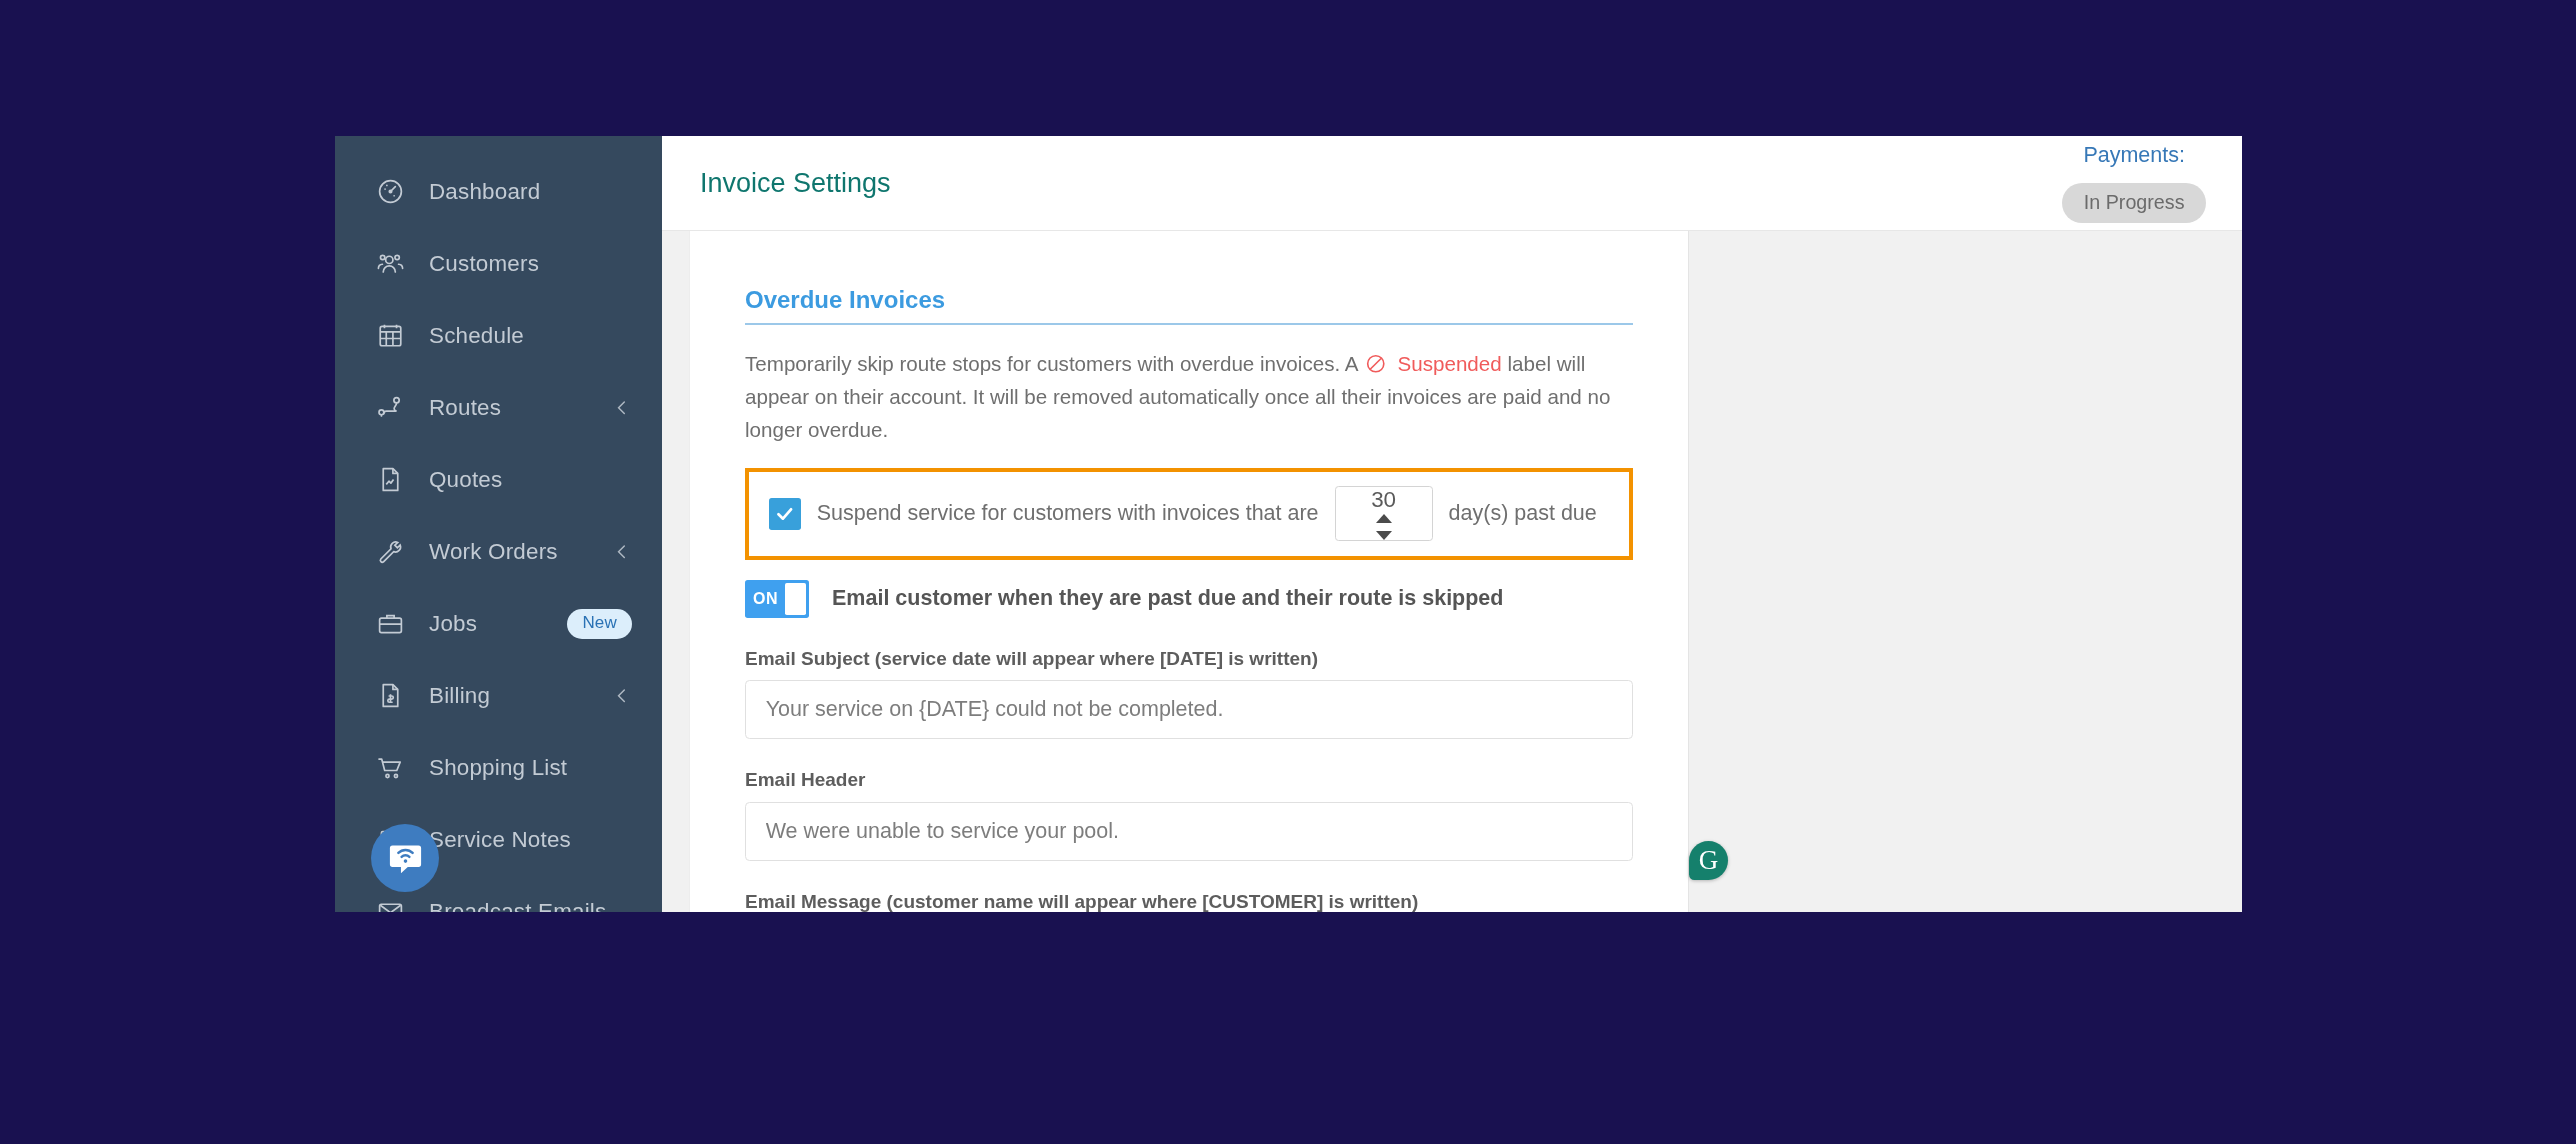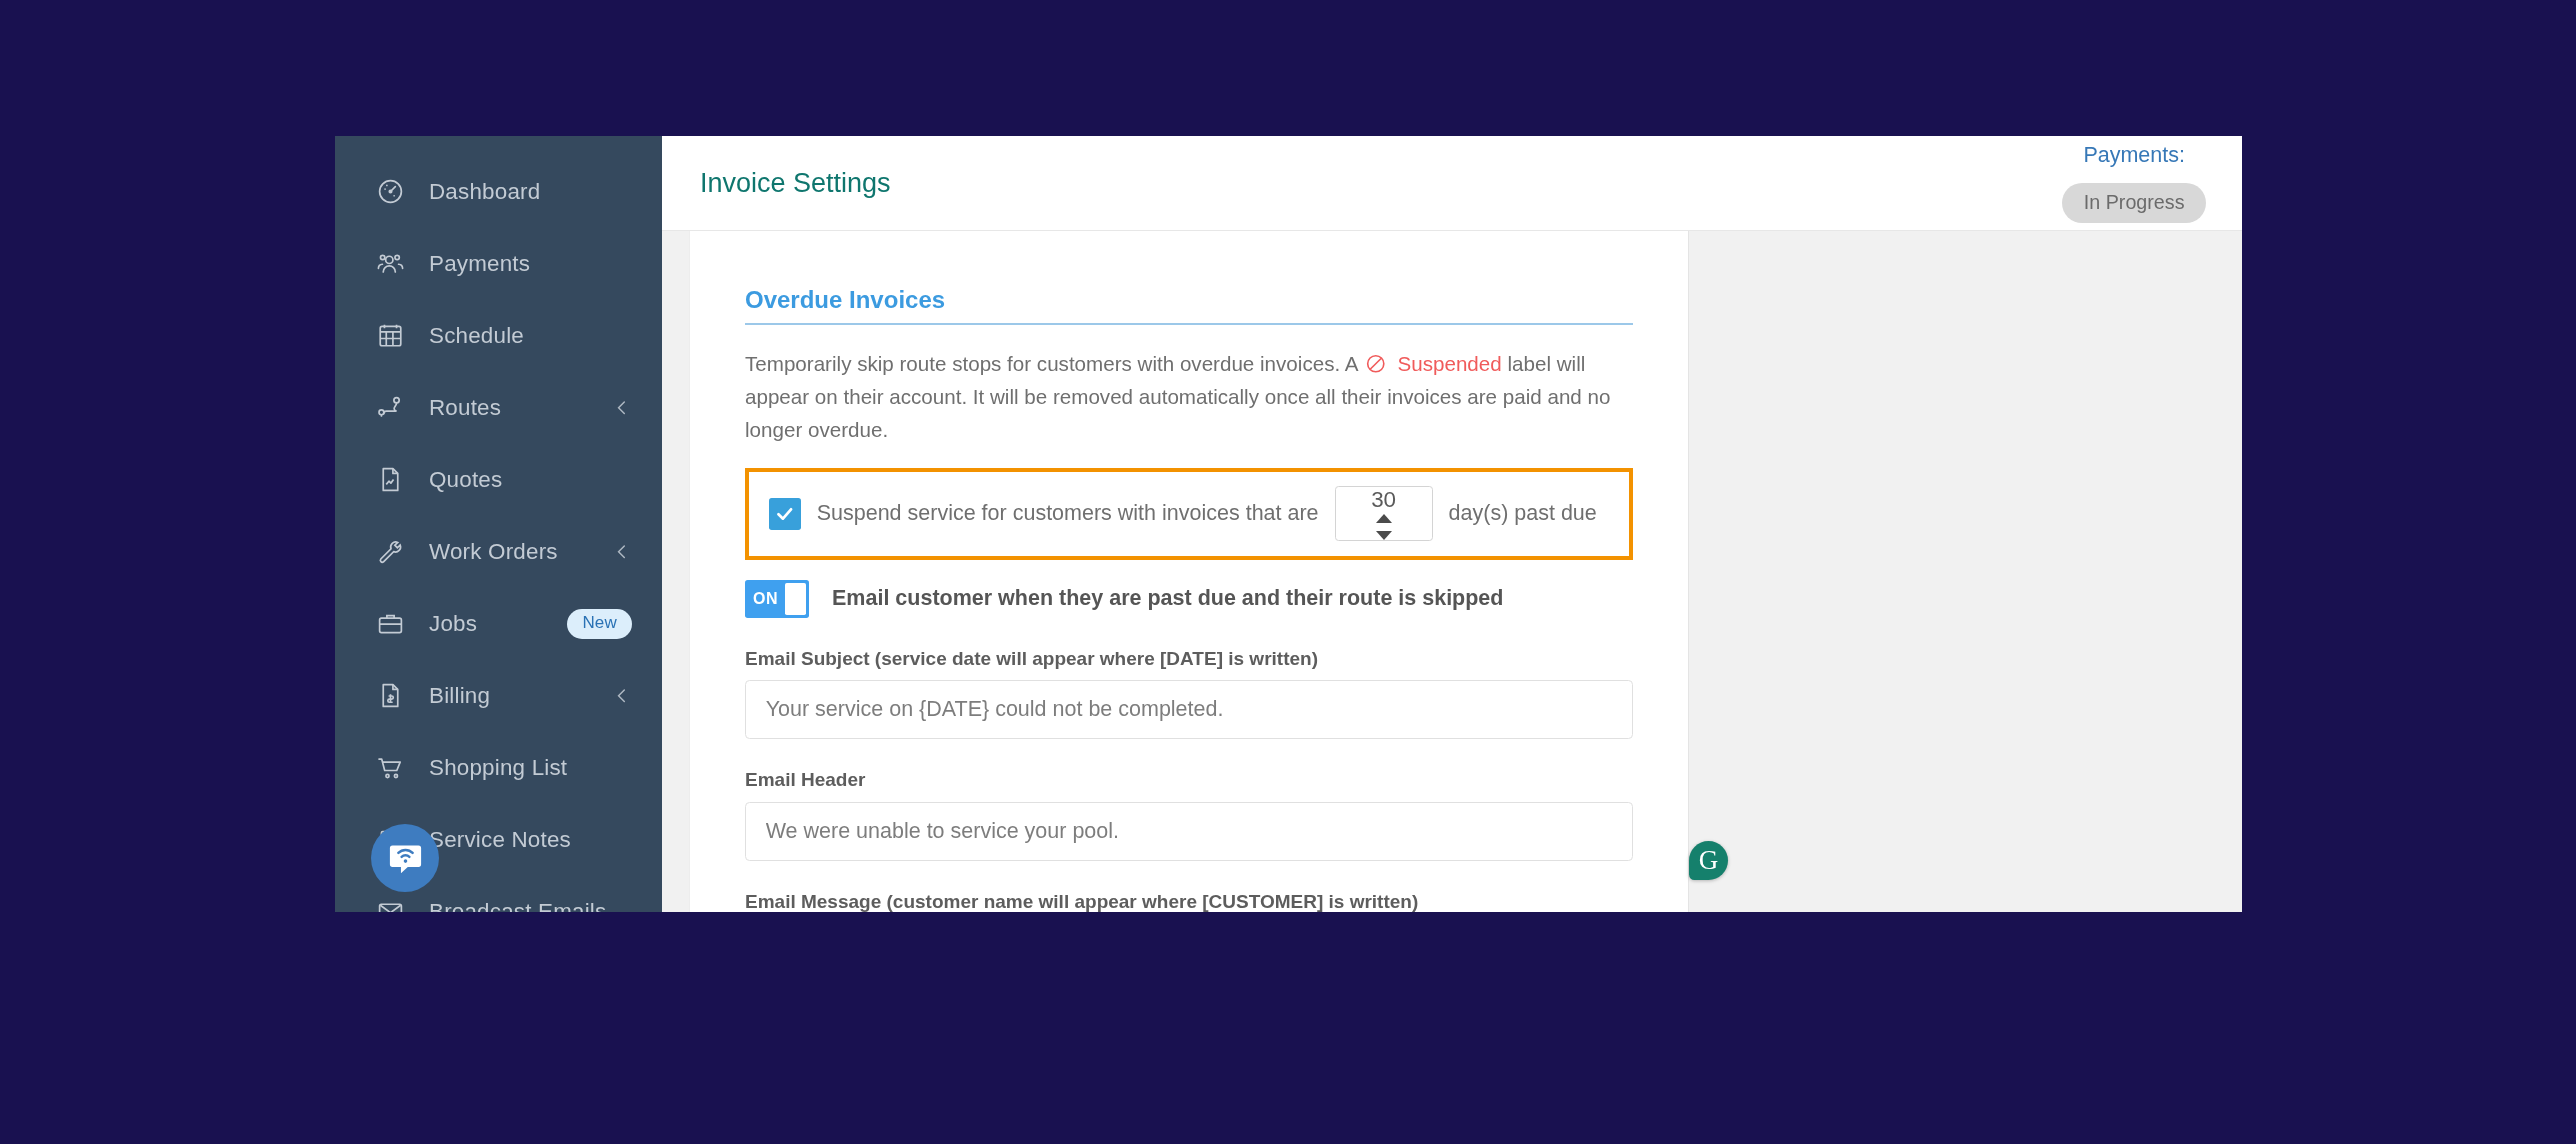--- a/index.html
+++ b/index.html
@@ -340,21 +340,21 @@
     <div class="nav-item">
       <span class="nav-ico">
         <svg viewBox="0 0 24 24" fill="none" stroke="#C3CBD4" stroke-width="1.4" stroke-linecap="round">
           <circle cx="11" cy="9" r="3"></circle>
             <path d="M6 19c0-3 2.3-5 5-5s5 2 5 5"></path>
           <circle cx="5.5" cy="7" r="1.8"></circle>
             <circle cx="17.5" cy="7" r="1.8"></circle>
           <path d="M2 16c0-2 1.4-3.3 3.3-3.4M22 16c0-2-1.4-3.3-3.3-3.4"></path>
         </svg>
       </span>
-      <span class="nav-label">Payments</span>
+      <span class="nav-label">Customers</span>
     </div>
 
     <div class="nav-item">
       <span class="nav-ico">
         <svg viewBox="0 0 24 24" fill="none" stroke="#C3CBD4" stroke-width="1.4">
           <rect x="3.5" y="4.5" width="17" height="16" rx="1.5"></rect>
           <path d="M3.5 9h17M8.5 9v11.5M14 9v11.5M3.5 14.5h17M7 3v3M17 3v3"></path>
         </svg>
       </span>
       <span class="nav-label">Schedule</span>

